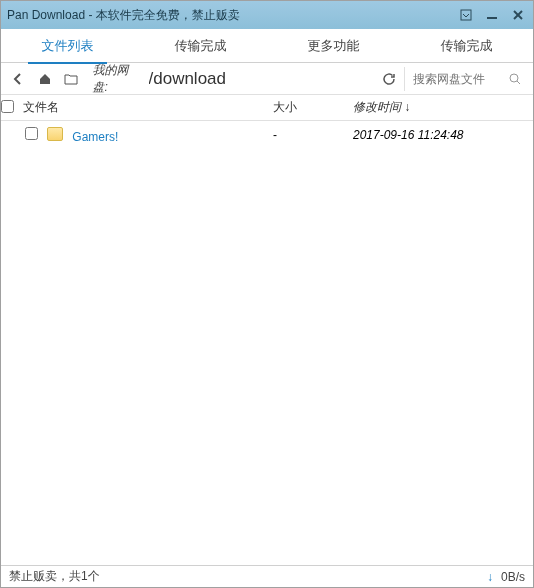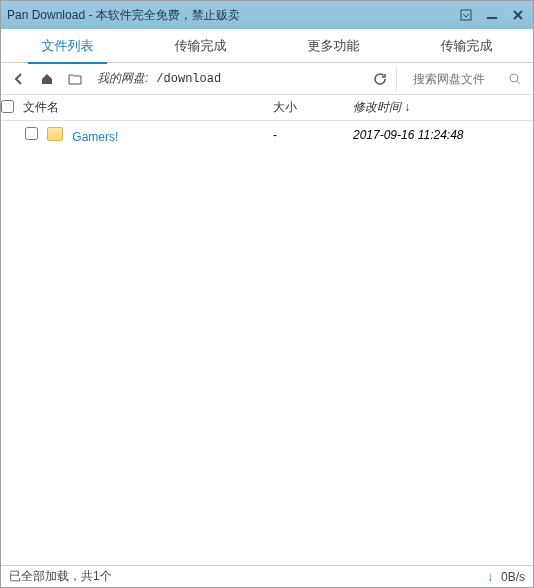--- a/index.html
+++ b/index.html
@@ -8,22 +8,22 @@
 .titlebar-text { flex: 1; }
 .titlebar-btns { display: flex; gap: 8px; }
 .tb-btn { width: 18px; height: 16px; display: flex; align-items: center; justify-content: center; cursor: pointer; color: #2b4a5a; }
 .tabs { height: 34px; display: flex; align-items: center; border-bottom: 1px solid #d0d0d0; font-size: 13px; }
 .tab { flex: 1; text-align: center; padding: 8px 0; color: #444; cursor: pointer; position: relative; }
 .tab.active { color: #1e7fc2; }
 .tab.active::after { content: ""; position: absolute; left: 20%; right: 20%; bottom: -1px; height: 2px; background: #1e7fc2; }
 .toolbar { height: 32px; display: flex; align-items: center; padding: 0 6px; gap: 4px; border-bottom: 1px solid #e0e0e0; font-size: 12px; color: #444; }
 .tool-btn { width: 24px; height: 24px; display: flex; align-items: center; justify-content: center; border: 1px solid transparent; border-radius: 3px; cursor: pointer; color: #555; }
 .path-label { margin-left: 6px; font-style: italic; }
-.path-input { flex: 1; height: 22px; border: none; outline: none; font-size: 12px; font-family: Liberation Mono, monospace; color: #333; padding: 0 4px; }
-.search-wrap { display: flex; align-items: center; border-left: 1px solid #e0e0e0; padding-left: 16px; }
+.path-input { flex: 1; height: 22px; border: none; outline: none; font-size: 17px; font-family: Liberation Sans, sans-serif; color: #333; padding: 0 4px; }
+.search-wrap { display: flex; align-items: center; border-left: 1px solid #e0e0e0; padding-left: 8px; }
 .search-input { width: 90px; height: 22px; border: none; outline: none; font-size: 12px; color: #999; }
 .header-row { height: 26px; display: flex; align-items: center; border-bottom: 1px solid #e0e0e0; font-size: 12px; color: #333; }
 .col-check { width: 22px; }
 .col-name { flex: 1; }
 .col-size { width: 80px; }
 .col-time { width: 180px; font-style: italic; }
 .file-list { flex: 1; overflow: auto; font-size: 12px; }
 .file-row { height: 28px; display: flex; align-items: center; padding-left: 24px; }
 .folder-icon { width: 16px; height: 14px; background: linear-gradient(#ffe9a8, #f9d471); border: 1px solid #d9b84a; border-radius: 2px; margin-right: 6px; display: inline-block; }
 .file-name { color: #1e7fc2; cursor: pointer; }
@@ -112,16 +112,16 @@
     <div class="col-name">
       <span class="folder-icon"></span>
       <span class="file-name">Gamers!</span>
     </div>
     <div class="col-size">-</div>
     <div class="col-time">2017-09-16 11:24:48</div>
   </div>
 </div>
 
 <div class="statusbar">
-  <span class="status-left">已全部加载，共1个</span>
+  <span class="status-left">禁止贩卖，共1个</span>
   <span class="speed-icon">↓</span>
   <span>0B/s</span>
 </div>
 
 </body></html>

